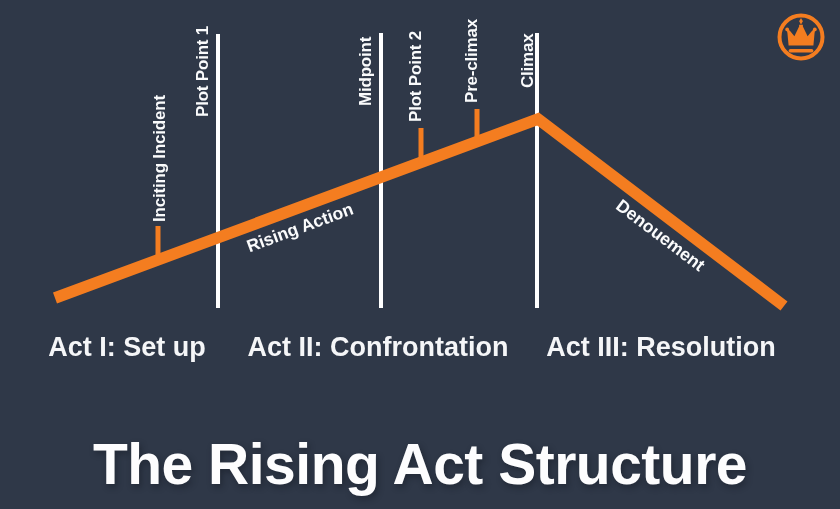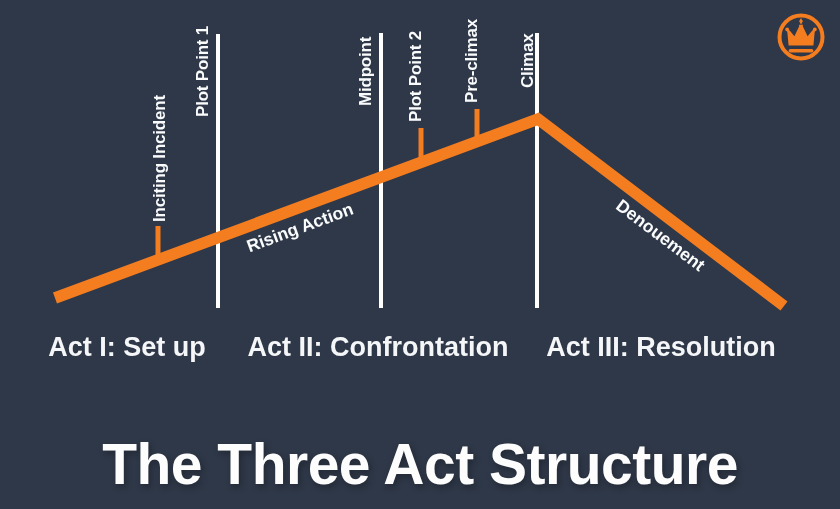--- a/index.html
+++ b/index.html
@@ -114,14 +114,14 @@
                L-6.6,-0.8 L-1.9,-10.6 L-1.9,-12.2 L1.9,-12.2 L1.9,-10.6
                L6.6,-0.8 L11.3,-6.4 C12.9,-7.8 14.7,-6.2 13.6,-4.2
                L12.4,8.5 Z"></path>
       <path class="logo-fill" d="M0,-19 L1.9,-15.8 L0,-12.6 L-1.9,-15.8 Z"></path>
       <circle class="logo-fill" cx="-13.8" cy="-7.6" r="1.9"></circle>
       <circle class="logo-fill" cx="13.8" cy="-7.6" r="1.9"></circle>
       <rect class="logo-fill" x="-12.4" y="12" width="24.8" height="3.6" rx="1.8"></rect>
     </g>
   </svg>
 
-  <div class="main-title">The Three Act Structure</div>
+  <div class="main-title">The Rising Act Structure</div>
 </div>
 
 </body></html>

